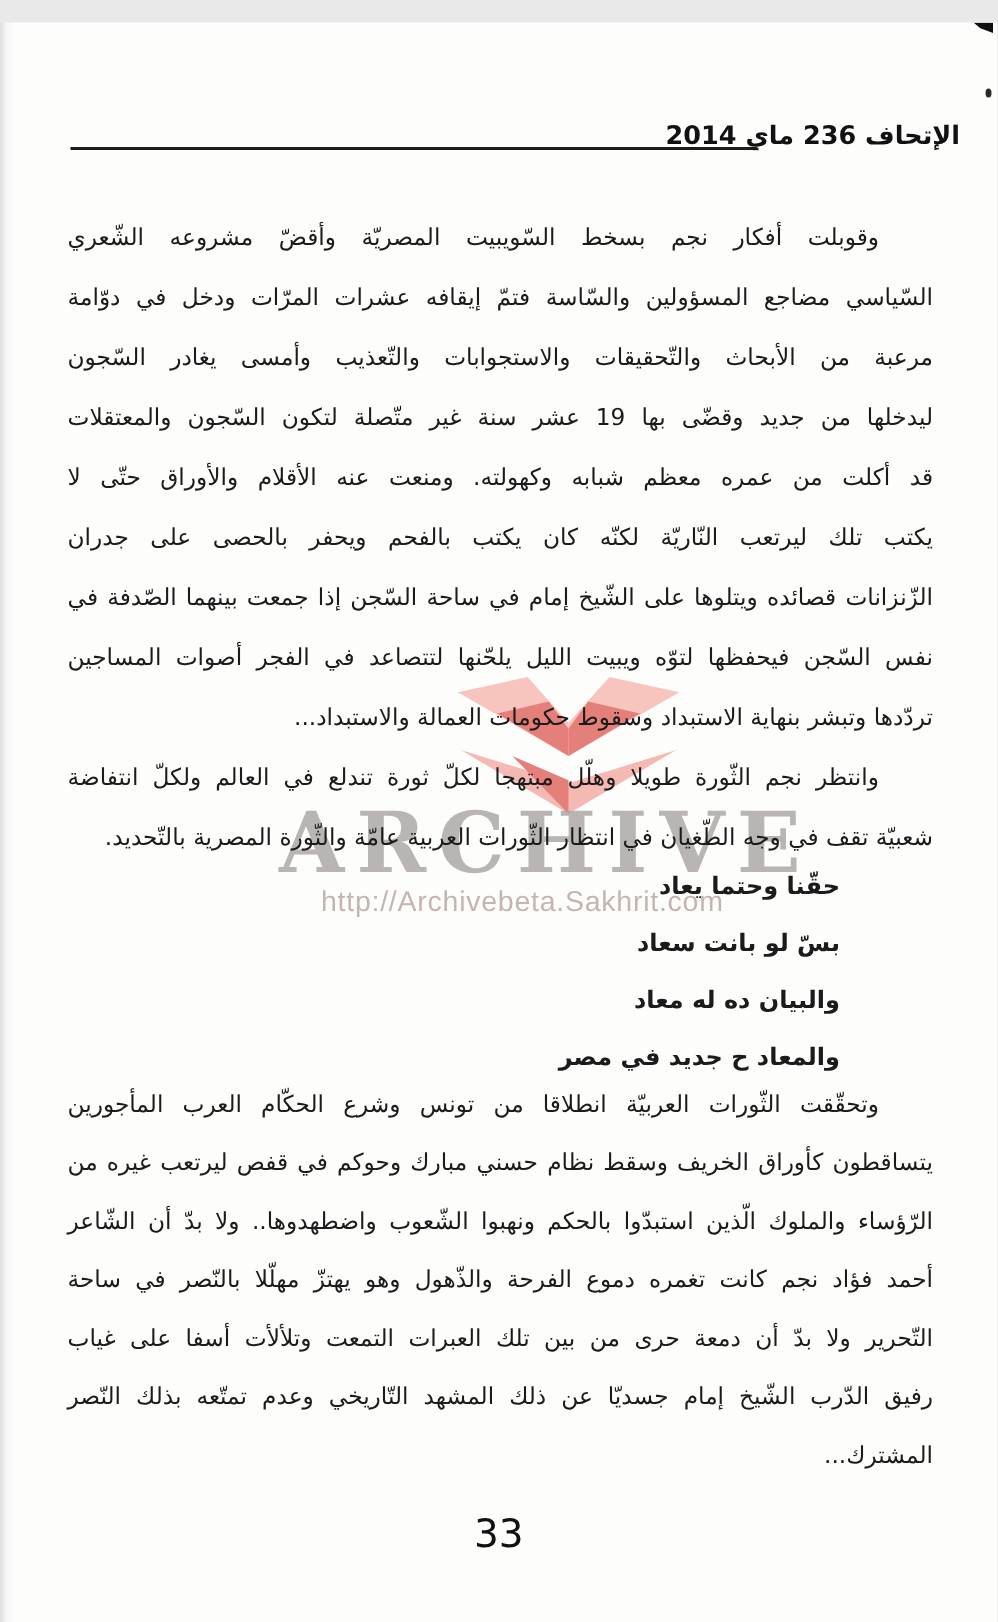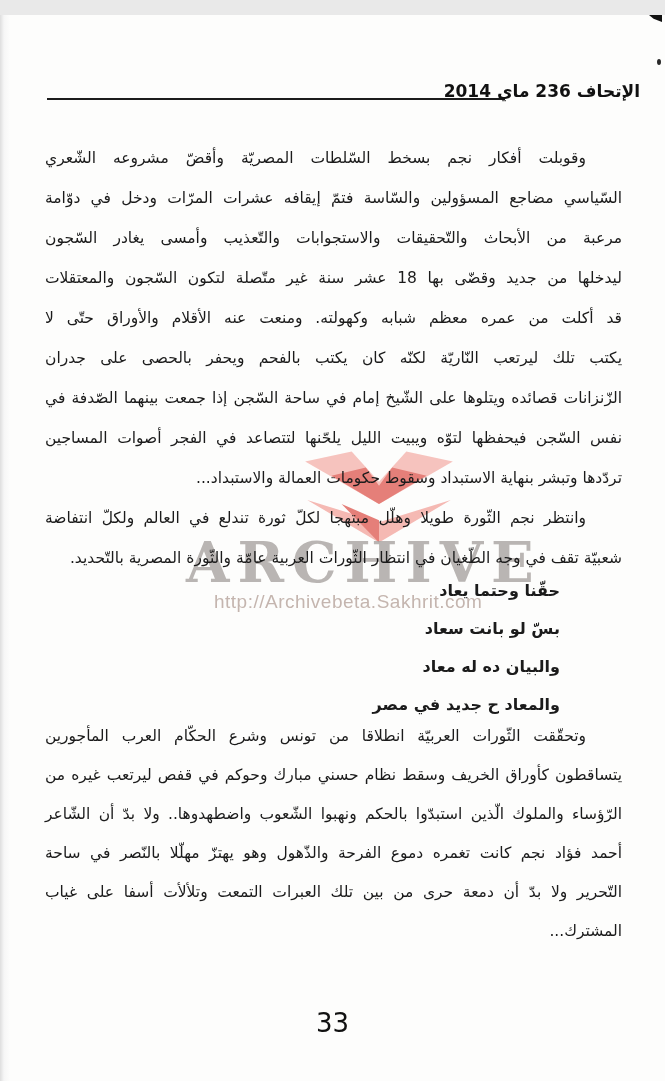--- a/index.html
+++ b/index.html
@@ -87,24 +87,24 @@
         <polygon points="48,62 85,100 85,78" fill="#e26e67"></polygon>
       </g>
     </svg>
     <div class="wm-word">ARCHIVE</div>
     <div class="wm-url">http://Archivebeta.Sakhrit.com</div>
   </div>
 
   <div class="bodytext">
 
     <div>
-      <div class="bline just indent">وقوبلت أفكار نجم بسخط السّلطات المصريّة وأقضّ مشروعه الشّعري</div>
+      <div class="bline just indent">وقوبلت أفكار نجم بسخط السّويبيت المصريّة وأقضّ مشروعه الشّعري</div>
       <div class="bline just">السّياسي مضاجع المسؤولين والسّاسة فتمّ إيقافه عشرات المرّات ودخل في دوّامة</div>
       <div class="bline just">مرعبة من الأبحاث والتّحقيقات والاستجوابات والتّعذيب وأمسى يغادر السّجون</div>
-      <div class="bline just">ليدخلها من جديد وقضّى بها 18 عشر سنة غير متّصلة لتكون السّجون والمعتقلات</div>
+      <div class="bline just">ليدخلها من جديد وقضّى بها 19 عشر سنة غير متّصلة لتكون السّجون والمعتقلات</div>
       <div class="bline just">قد أكلت من عمره معظم شبابه وكهولته. ومنعت عنه الأقلام والأوراق حتّى لا</div>
       <div class="bline just">يكتب تلك ليرتعب النّاريّة لكنّه كان يكتب بالفحم ويحفر بالحصى على جدران</div>
       <div class="bline just">الزّنزانات قصائده ويتلوها على الشّيخ إمام في ساحة السّجن إذا جمعت بينهما الصّدفة في</div>
       <div class="bline just">نفس السّجن فيحفظها لتوّه ويبيت الليل يلحّنها لتتصاعد في الفجر أصوات المساجين</div>
       <div class="bline just lastline">تردّدها وتبشر بنهاية الاستبداد وسقوط حكومات العمالة والاستبداد...</div>
     </div>
 
     <div>
       <div class="bline just indent">وانتظر نجم الثّورة طويلا وهلّل مبتهجا لكلّ ثورة تندلع في العالم ولكلّ انتفاضة</div>
       <div class="bline just lastline">شعبيّة تقف في وجه الطّغيان في انتظار الثّورات العربية عامّة والثّورة المصرية بالتّحديد.</div>
@@ -116,20 +116,21 @@
       <div class="vline">والبيان ده له معاد</div>
       <div class="vline">والمعاد ح جديد في مصر</div>
     </div>
 
     <div class="para3">
       <div class="bline just indent">وتحقّقت الثّورات العربيّة انطلاقا من تونس وشرع الحكّام العرب المأجورين</div>
       <div class="bline just">يتساقطون كأوراق الخريف وسقط نظام حسني مبارك وحوكم في قفص ليرتعب غيره من</div>
       <div class="bline just">الرّؤساء والملوك الّذين استبدّوا بالحكم ونهبوا الشّعوب واضطهدوها.. ولا بدّ أن الشّاعر</div>
       <div class="bline just">أحمد فؤاد نجم كانت تغمره دموع الفرحة والذّهول وهو يهتزّ مهلّلا بالنّصر في ساحة</div>
       <div class="bline just">التّحرير ولا بدّ أن دمعة حرى من بين تلك العبرات التمعت وتلألأت أسفا على غياب</div>
+      <div class="bline just">رفيق الدّرب الشّيخ إمام جسديّا عن ذلك المشهد التّاريخي وعدم تمتّعه بذلك النّصر</div>
       <div class="bline just lastline">المشترك...</div>
     </div>
 
   </div>
 
   <div class="page-number">33</div>
 
 </div>
 
 </body></html>

